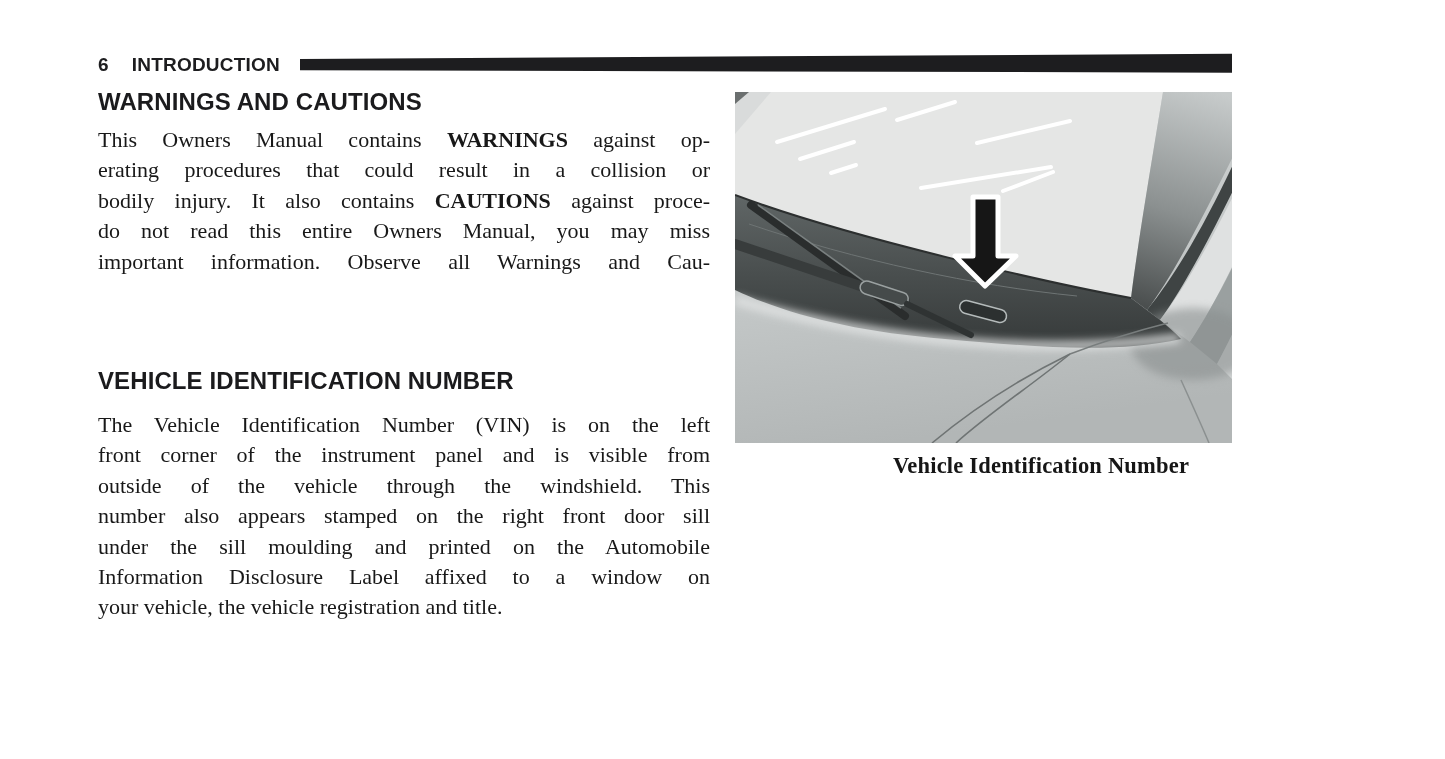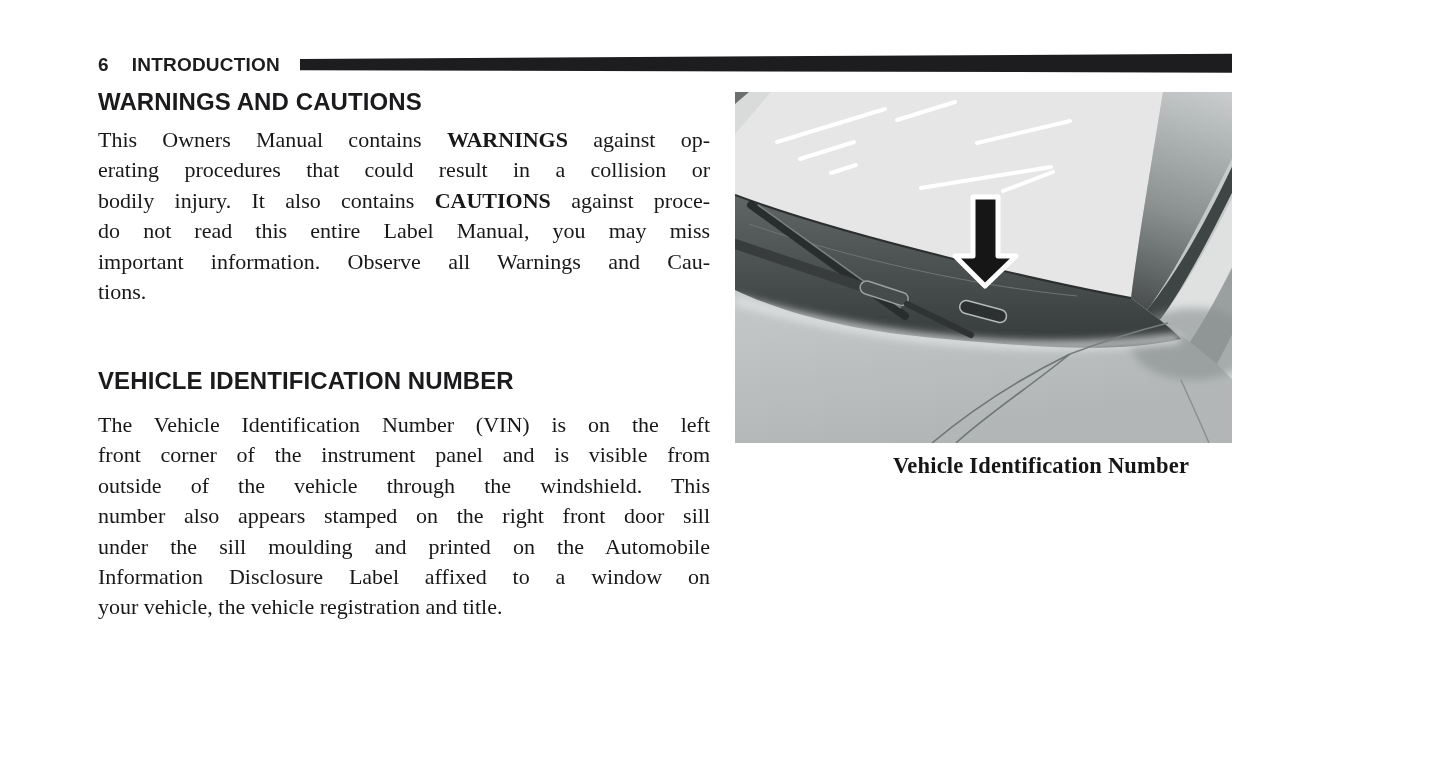--- a/index.html
+++ b/index.html
@@ -53,23 +53,22 @@
   <div class="hdr">
     <span class="pagenum">6</span><span>INTRODUCTION</span>
   </div>
   <div class="hbar"></div>
 
   <h2 class="sec-h h1">WARNINGS AND CAUTIONS</h2>
   <div class="para p1">
       <div class="jline"><span>This Owners Manual contains </span><span class="b">WARNINGS</span><span> against op-</span></div>
       <div class="jline"><span>erating procedures that could result in a collision or</span></div>
       <div class="jline"><span>bodily injury. It also contains </span><span class="b">CAUTIONS</span><span> against proce-</span></div>
-      <div class="jline"><span>do not read this entire Label Manual, you may miss</span></div>
+      <div class="jline"><span>do not read this entire Owners Manual, you may miss</span></div>
       <div class="jline"><span>important information. Observe all Warnings and Cau-</span></div>
-      <div><span>tions.</span></div>
     </div>
 
   <h2 class="sec-h h2">VEHICLE IDENTIFICATION NUMBER</h2>
   <div class="para p2">
       <div class="jline"><span>The Vehicle Identification Number (VIN) is on the left</span></div>
       <div class="jline"><span>front corner of the instrument panel and is visible from</span></div>
       <div class="jline"><span>outside of the vehicle through the windshield. This</span></div>
       <div class="jline"><span>number also appears stamped on the right front door sill</span></div>
       <div class="jline"><span>under the sill moulding and printed on the Automobile</span></div>
       <div class="jline"><span>Information Disclosure Label affixed to a window on</span></div>

